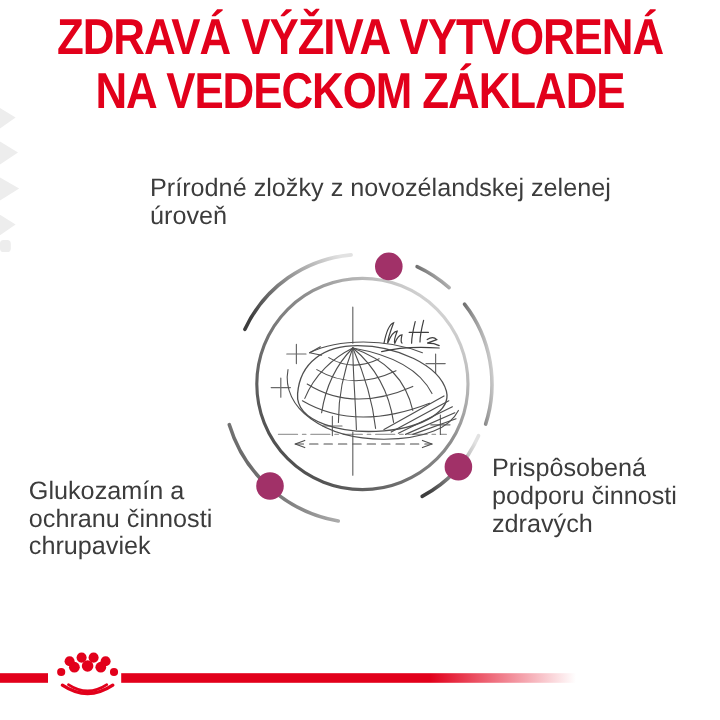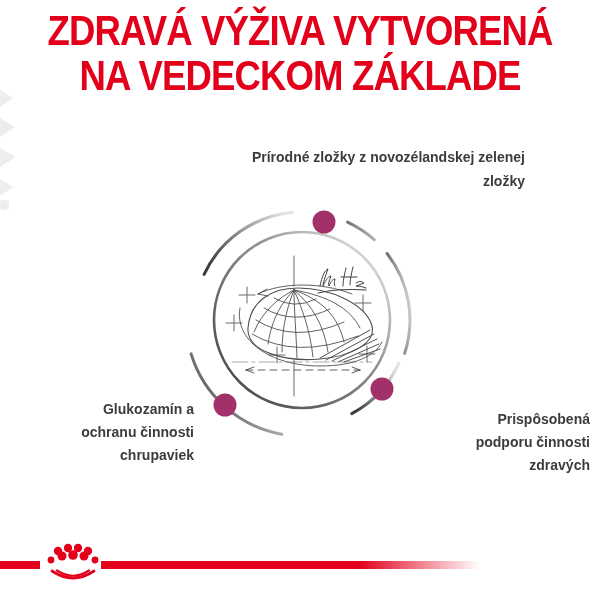--- a/index.html
+++ b/index.html
@@ -13,26 +13,26 @@
     position:relative;width:600px;height:600px;background:#ffffff;overflow:hidden;
     font-family:"Liberation Sans", sans-serif;
   }
   .headline{
     position:absolute;top:8px;left:0;width:600px;margin:0;
     text-align:center;color:var(--brand-red);
     font-size:42px;line-height:45px;font-weight:700;letter-spacing:-1px;
     transform:scaleX(0.87);transform-origin:50% 0;
   }
   .callout{
-    position:absolute;color:var(--text-dark);text-align:right;
-    font-size:14px;line-height:23px;font-weight:700;
+    position:absolute;color:var(--text-dark);text-align:left;
+    font-size:21px;line-height:23px;font-weight:400;
   }
   .callout-top{top:145px;left:125px;width:400px;line-height:24px;}
   .callout-left{top:398px;left:24px;width:170px;}
-  .callout-right{top:379px;left:410px;width:180px;margin-top:29px;}
+  .callout-right{top:379px;left:410px;width:180px;}
   .watermark{position:absolute;top:88px;left:0;}
   .diagram{position:absolute;top:190px;left:170px;}
   .footer-line{position:absolute;height:8px;top:561px;background:var(--brand-red);}
   .footer-line.seg1{left:0;width:40px;}
   .footer-line.seg2{
     left:101px;width:379px;
     background:linear-gradient(to right,var(--brand-red) 0%,var(--brand-red) 68%,rgba(226,0,27,0) 100%);
   }
   .footer-crown{position:absolute;top:543px;left:42px;}
 </style>
@@ -51,21 +51,21 @@
       <path d="M0,2 L13,10 L0,19 Z"></path>
       <path d="M0,30 L15,39 L0,49 Z"></path>
       <path d="M0,60 L16,69 L0,79 Z"></path>
       <path d="M0,91 L13,99 L0,108 Z"></path>
       <rect x="0" y="112" width="9" height="10" rx="3"></rect>
     </g>
   </svg>
 
   <div class="callout callout-top">
     <div>Prírodné zložky z novozélandskej zelenej</div>
-    <div>zložky</div>
+    <div>úroveň</div>
   </div>
 
   <svg class="diagram" width="264" height="264" viewBox="0 0 264 264">
     <defs>
       <linearGradient id="ringGrad" x1="0" y1="0.75" x2="1" y2="0.2">
         <stop offset="0" stop-color="#3d3d3d"></stop>
         <stop offset="0.55" stop-color="#9a9a9a"></stop>
         <stop offset="1" stop-color="#e2e2e2"></stop>
       </linearGradient>
       <linearGradient id="ringGrad2" x1="0.1" y1="0.9" x2="0.9" y2="0.1">

